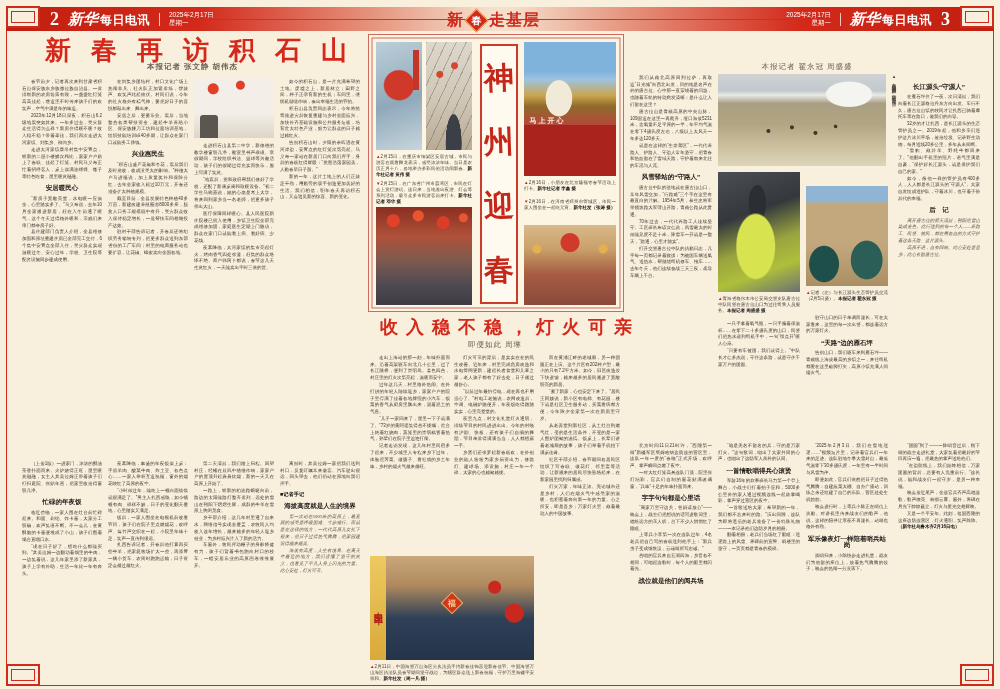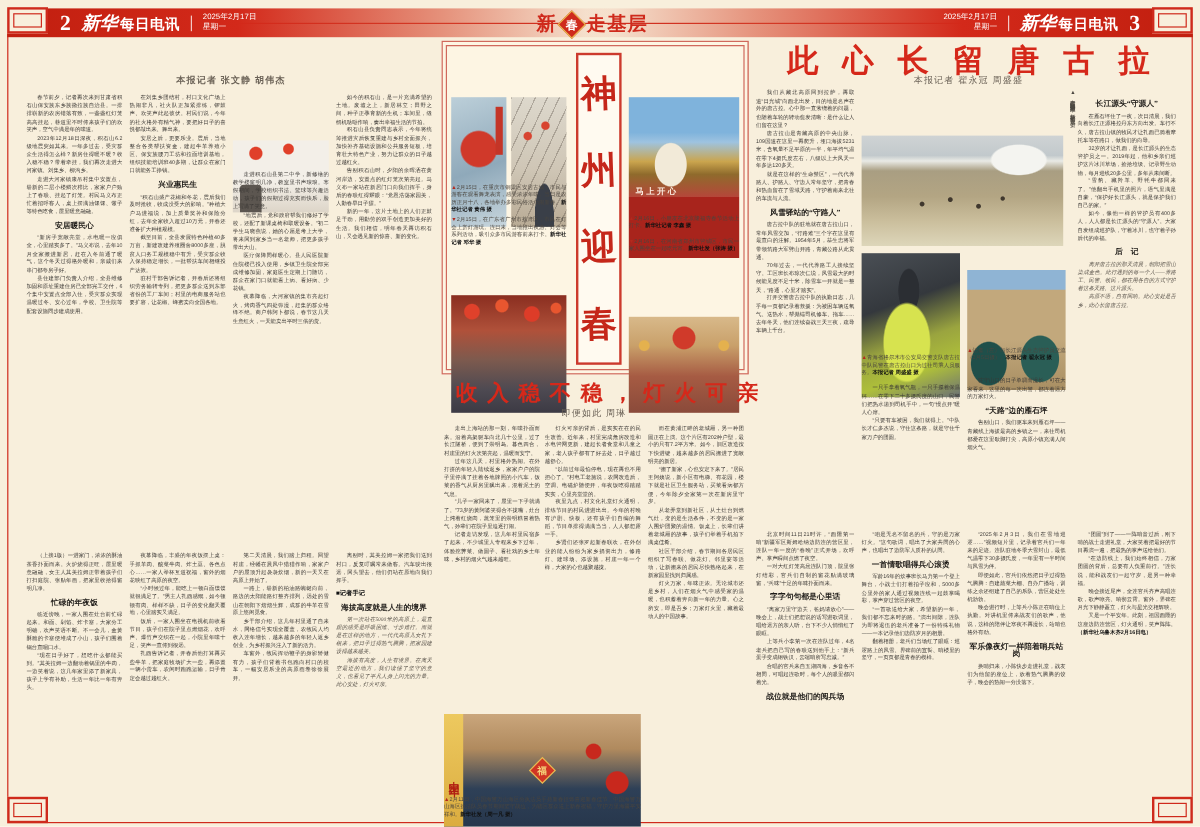--- a/index.html
+++ b/index.html
@@ -47,21 +47,21 @@
   .tz b{color:#111;}
   .cap .tz{line-height:12.4px;color:#4a453e;}
   .cmk{color:#b3291d;font-weight:bold;}
   
   .cbox{position:absolute;left:368px;top:34px;width:254px;height:276px;background:#fdf5e3;
         border:1.5px solid #d0695c;box-shadow:inset 0 0 0 2.5px #fdf5e3, inset 0 0 0 3.5px #d0695c;}
   .plaque{position:absolute;left:480px;top:44px;width:34px;height:256px;border:2px solid #cc3a2c;background:#fffaf0;
           display:flex;flex-direction:column;align-items:center;justify-content:space-around;z-index:3;}
   .plaque span{font:bold 30px "Liberation Serif",serif;color:#c5271a;transform:rotate(-2deg);}
   
-  .ph{position:absolute;overflow:hidden;margin-top:39px;}
+  .ph{position:absolute;overflow:hidden;}
   #phA{background:radial-gradient(circle at 50% 40%,#d0392a 0 21%,rgba(208,57,42,0) 23%),
        linear-gradient(160deg,#bccfd9 0%,#8fa9ba 55%,#c8d6dd 100%);}
   #phA::after{content:"";position:absolute;right:3px;top:8px;width:6px;height:40px;background:#c43527;}
   #phB{background:
        radial-gradient(circle at 30% 30%,#d84430 0 3px,transparent 4px),
        radial-gradient(circle at 62% 22%,#d84430 0 3px,transparent 4px),
        radial-gradient(ellipse at 60% 94%,#3a3f48 0 20%,transparent 21%),
        repeating-linear-gradient(115deg,rgba(90,80,70,.35) 0 1px,transparent 1px 9px),
        linear-gradient(180deg,#ddd8cc 0%,#cfc6b6 55%,#b9ab95 100%);}
   #phC{background:
@@ -154,20 +154,21 @@
   </div>
 
   <div class="colLogo">
     <span class="txt">新</span>
     <span class="diam">
         <span>春</span>
       </span>
     <span class="txt">走基层</span>
   </div>
 
+  <div id="t1" class="bigTitle">新春再访积石山</div>
   <div class="byline" style="left:25px;top:62px;width:335px;font-weight:bold;">本报记者 张文静 胡伟杰</div>
   <div class="col" style="left:22px;top:78px;width:80px;height:368px;">
       <div class="tz">
         <p class="bp">春节前夕，记者再次来到甘肃省积石山保安族东乡族撒拉族自治县。一排排崭新的农房错落有致，一盏盏红灯笼高高挂起，巷道里不时传来孩子们的欢笑声，空气中满是年的味道。</p>
         <p class="bp">2023年12月18日深夜，积石山6.2级地震突如其来。一年多过去，受灾群众生活得怎么样？新房住得暖不暖？收入稳不稳？带着牵挂，我们再次走进大河家镇、刘集乡、柳沟乡。</p>
         <p class="bp">走进大河家镇康吊村集中安置点，崭新的二层小楼鳞次栉比，家家户户贴上了春联、挂起了灯笼。村民马义布正忙着招呼客人，桌上摆满油馃馃、馓子等特色吃食，屋里暖意融融。</p>
         <div class="sh">安居暖民心</div>
         <p class="bp">“新房子宽敞亮堂，水电暖一应俱全，心里踏实多了。”马义布说，去年10月全家搬进新居，赶在入冬前通了暖气，这个冬天过得格外暖和，亲戚们来串门都夸房子好。</p>
         <p class="bp">县住建部门负责人介绍，全县维修加固和原址重建住房已全部完工交付，6个集中安置点全部入住，受灾群众实现温暖过冬、安心过年，学校、卫生院等配套设施同步建成使用。</p>
       </div>
@@ -295,21 +296,20 @@
         <span>中国年</span>
       </div>
     <div class="fu">
         <span>福</span>
       </div>
   </div>
   <div class="cap" style="left:370px;top:663px;width:164px;height:22px;">
     <div class="tz"><span class="cmk">▲</span><span>2月11日，中国海警万山海区分执法员手持新春挂饰喜迎新春佳节。中国海警万山海区执法队员春节期间坚守战位，为辖区群众送上新春祝福，守护万里海疆平安祥和。</span><b>新华社发（周一凡 摄）</b></div>
   </div>
 
-  <div id="t3" class="bigTitle">此心长留唐古拉</div>
   <div class="byline" style="left:632px;top:62px;width:350px;">本报记者 翟永冠 周盛盛</div>
   <div class="col" style="left:630px;top:74px;width:82px;height:322px;">
       <div class="tz">
         <p class="bp">我们从藏北高原回到拉萨，再取道“日光城”向西北出发，目的地是名声在外的唐古拉。心中那一直萦绕着的问题，也随着车轮的转动愈发清晰：是什么让人们留在这里？</p>
         <p class="bp">唐古拉山是青藏高原的中央山脉，109国道在这里一再爬升，垭口海拔5231米，含氧量不足平原的一半，年平均气温在零下4摄氏度左右，八级以上大风天一年多达120多天。</p>
         <p class="bp">就是在这样的“生命禁区”，一代代养路人、护路人、守边人常年坚守，把青春和热血留在了雪域天路，守护着南来北往的车流与人流。</p>
         <div class="sh">风雪驿站的“守路人”</div>
         <p class="bp">唐古拉中队的驻地就在唐古拉山口，常年风雪交加，“行路难”三个字在这里有最直白的注解。1954年5月，慕生忠将军带领筑路大军劈山开路，青藏公路从此贯通。</p>
         <p class="bp">70年过去，一代代养路工人接续坚守。工区班长布琼次仁说，风雪最大的时候能见度不足十米，除雪车一开就是一整天，“路通，心里才踏实”。</p>
         <p class="bp">打开交警唐古拉中队的执勤日志，几乎每一页都记录着救援：为被困车辆送氧气、送热水，帮抛锚司机修车、拖车……去年冬天，他们连续奋战三天三夜，疏导车辆上千台。</p>

